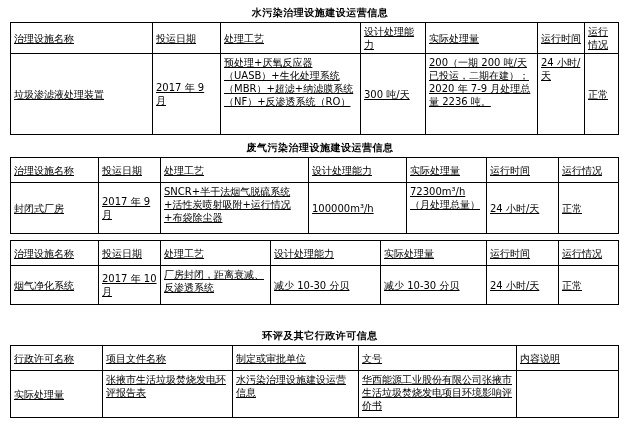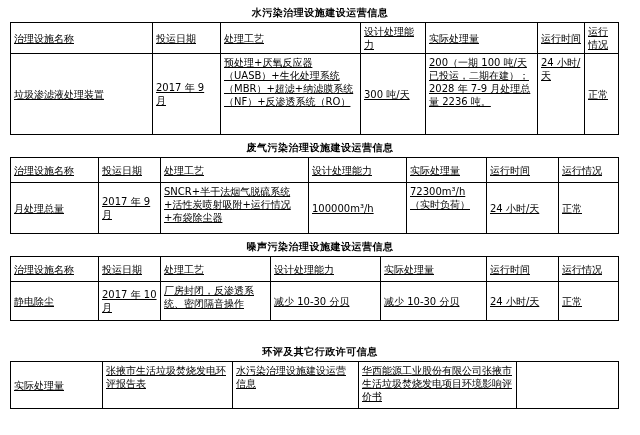--- a/index.html
+++ b/index.html
@@ -124,21 +124,21 @@
           <td>设计处理能力</td>
           <td>实际处理量</td>
           <td>运行时间</td>
           <td>运行情况</td>
         </tr>
         <tr class="row-tall">
           <td class="cell-mid">垃圾渗滤液处理装置</td>
           <td class="cell-mid">2017 年 9 月</td>
           <td class="cell-top">预处理+厌氧反应器（UASB）+生化处理系统（MBR）+超滤+纳滤膜系统（NF）+反渗透系统（RO）</td>
           <td class="cell-mid">300 吨/天</td>
-          <td class="cell-top">200（一期 100 吨/天已投运，二期在建）；2028 年 7-9 月处理总量 2236 吨。</td>
+          <td class="cell-top">200（一期 200 吨/天已投运，二期在建）；2020 年 7-9 月处理总量 2236 吨。</td>
           <td class="cell-top">24 小时/天</td>
           <td class="cell-mid">正常</td>
         </tr>
       </tbody>
     </table>
   </div>
 
   <div class="section sec2">
     <div class="section-title">废气污染治理设施建设运营信息</div>
     <table class="t2">
@@ -155,34 +155,33 @@
         <tr class="row-head">
           <td>治理设施名称</td>
           <td>投运日期</td>
           <td>处理工艺</td>
           <td>设计处理能力</td>
           <td>实际处理量</td>
           <td>运行时间</td>
           <td>运行情况</td>
         </tr>
         <tr class="row-mid">
-          <td class="cell-mid">月处理总量</td>
+          <td class="cell-mid">封闭式厂房</td>
           <td class="cell-mid">2017 年 9 月</td>
           <td class="cell-top">SNCR+半干法烟气脱硫系统+活性炭喷射吸附+运行情况+布袋除尘器</td>
           <td class="cell-mid">100000m³/h</td>
-          <td class="cell-top">72300m³/h（实时负荷）</td>
+          <td class="cell-top">72300m³/h（月处理总量）</td>
           <td class="cell-mid">24 小时/天</td>
           <td class="cell-mid">正常</td>
         </tr>
       </tbody>
     </table>
   </div>
 
   <div class="section sec3">
-    <div class="section-title">噪声污染治理设施建设运营信息</div>
     <table class="t3">
       <colgroup>
         <col class="c0">
           <col class="c1">
           <col class="c2">
           <col class="c3">
           <col class="c4">
           <col class="c5">
           <col class="c6">
       </colgroup>
@@ -190,43 +189,50 @@
         <tr class="row-head">
           <td>治理设施名称</td>
           <td>投运日期</td>
           <td>处理工艺</td>
           <td>设计处理能力</td>
           <td>实际处理量</td>
           <td>运行时间</td>
           <td>运行情况</td>
         </tr>
         <tr class="row-low">
-          <td class="cell-mid">静电除尘</td>
+          <td class="cell-mid">烟气净化系统</td>
           <td class="cell-mid">2017 年 10 月</td>
-          <td class="cell-top">厂房封闭，反渗透系统、密闭隔音操作</td>
+          <td class="cell-top">厂房封闭，距离衰减、反渗透系统</td>
           <td class="cell-mid">减少 10-30 分贝</td>
           <td class="cell-mid">减少 10-30 分贝</td>
           <td class="cell-mid">24 小时/天</td>
           <td class="cell-mid">正常</td>
         </tr>
       </tbody>
     </table>
   </div>
 
   <div class="section sec4">
     <div class="section-title">环评及其它行政许可信息</div>
     <table class="t4">
       <colgroup>
         <col class="c0">
           <col class="c1">
           <col class="c2">
           <col class="c3">
           <col class="c4">
       </colgroup>
       <tbody>
+        <tr class="row-head">
+          <td>行政许可名称</td>
+          <td>项目文件名称</td>
+          <td>制定或审批单位</td>
+          <td>文号</td>
+          <td>内容说明</td>
+        </tr>
         <tr class="row-h4">
           <td class="cell-mid">实际处理量</td>
           <td class="cell-top">张掖市生活垃圾焚烧发电环评报告表</td>
           <td class="cell-top">水污染治理设施建设运营信息</td>
           <td class="cell-top">华西能源工业股份有限公司张掖市生活垃圾焚烧发电项目环境影响评价书</td>
           <td class="cell-mid"></td>
         </tr>
       </tbody>
     </table>
   </div>

